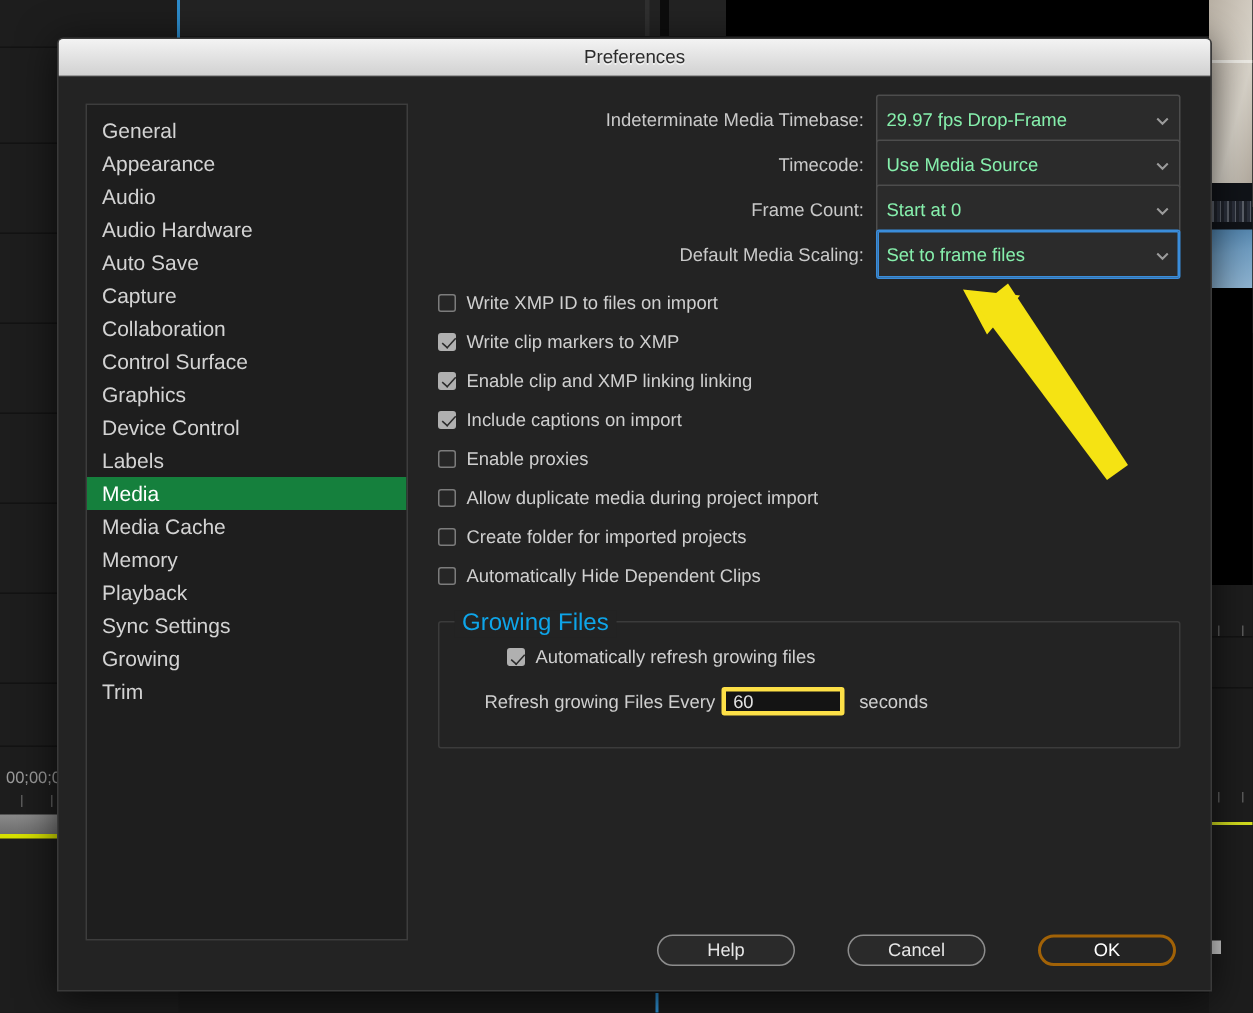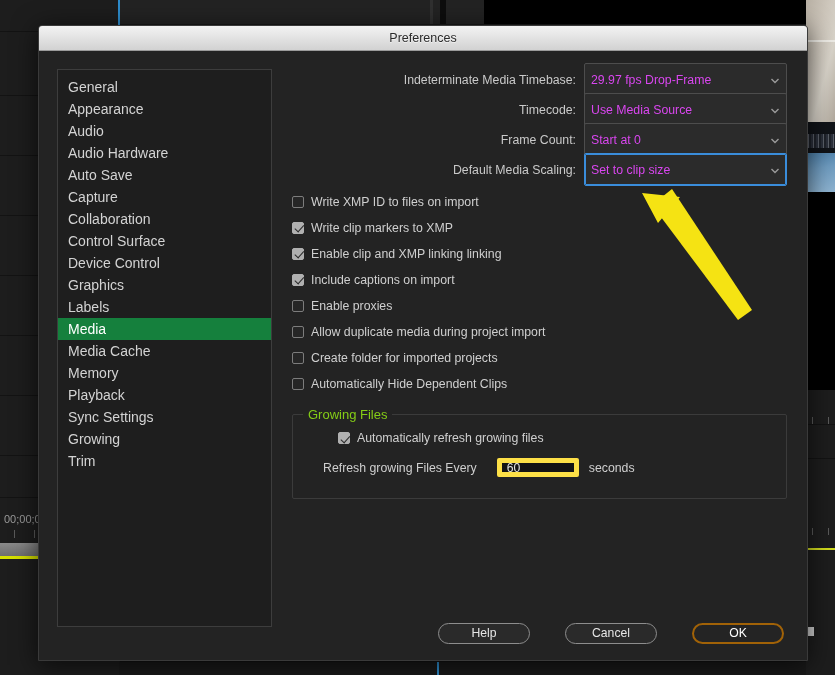--- a/index.html
+++ b/index.html
@@ -117,21 +117,21 @@
     color: #c9c9c9; font-size: 12.3px;
     margin-right: 8px; white-space: nowrap;
   }
   .select {
     width: 203px; height: 33px;
     background: #2b2b2b;
     border: 1px solid #4d4d4d;
     border-radius: 2px;
     display: flex; align-items: center;
     padding: 0 6px;
-    color: #d946ef; font-size: 12.3px;
+    color: #86efac; font-size: 12.3px;
     position: relative;
     cursor: default;
   }
   .select.focused {
     border: 1px solid #3a8ddb;
     outline: 1px solid #3a8ddb;
     outline-offset: -2px;
   }
   .select .chev {
     position: absolute; right: 7px; top: 50%;
@@ -171,33 +171,33 @@
     margin-top: 22px;
     border: 1px solid #3b3b3b;
     border-radius: 2px;
     padding: 16px 12px 16px 12px;
     height: 85px;
   }
   .groupbox-title {
     position: absolute; top: -8px; left: 10px;
     background: #232323;
     padding: 0 5px;
-    color: #84cc16; font-size: 13px;
+    color: #0ea5e9; font-size: 16px;
   }
   .gb-row { display:flex; align-items:center;padding-left:33px; }
   .gb-row.second { margin-top: 13px; padding-left: 18px; }
   .num-input {
     width: 82px; height: 19px;
     background: #141414;
-    border: 5px solid #fde047;
+    border: 3px solid #fde047;
     border-radius: 2px;
     color: #e2e2e2; font-size: 12.2px;
     padding: 0 5px;
     display: flex; align-items: center;
-    margin: 0 10px 0 20px;
+    margin: 0 10px 0 4px;
   }
   .gb-text { color:#cfcfcf; font-size:12.3px; }
 
   
   #footer {
     position: absolute;
     left: 0; right: 0; bottom: 0;
     height: 54px;
     display: flex; align-items: center; justify-content: flex-end;
     padding-right: 23px;
@@ -304,24 +304,24 @@
         <div class="side-item">
           <span>Capture</span>
         </div>
         <div class="side-item">
           <span>Collaboration</span>
         </div>
         <div class="side-item">
           <span>Control Surface</span>
         </div>
         <div class="side-item">
+          <span>Graphics</span>
+        </div>
+        <div class="side-item">
           <span>Device Control</span>
-        </div>
-        <div class="side-item">
-          <span>Graphics</span>
         </div>
         <div class="side-item">
           <span>Labels</span>
         </div>
         <div class="side-item selected">
           <span>Media</span>
         </div>
         <div class="side-item">
           <span>Media Cache</span>
         </div>
@@ -373,21 +373,21 @@
               <span class="chev">
                 <svg viewBox="0 0 10 10" width="10" height="10">
                   <path d="M1.5 3.5 L5 7 L8.5 3.5" fill="none" stroke="#9a9a9a" stroke-width="1.4"></path>
                 </svg>
               </span>
             </div>
           </div>
           <div class="row">
             <span class="row-label">Default Media Scaling:</span>
             <div class="select focused">
-              <span>Set to clip size</span>
+              <span>Set to frame files</span>
               <span class="chev">
                 <svg viewBox="0 0 10 10" width="10" height="10">
                   <path d="M1.5 3.5 L5 7 L8.5 3.5" fill="none" stroke="#9a9a9a" stroke-width="1.4"></path>
                 </svg>
               </span>
             </div>
           </div>
         </div>
       <div id="checks-container" style="margin-top:13px;">
           <div class="checkrow">

